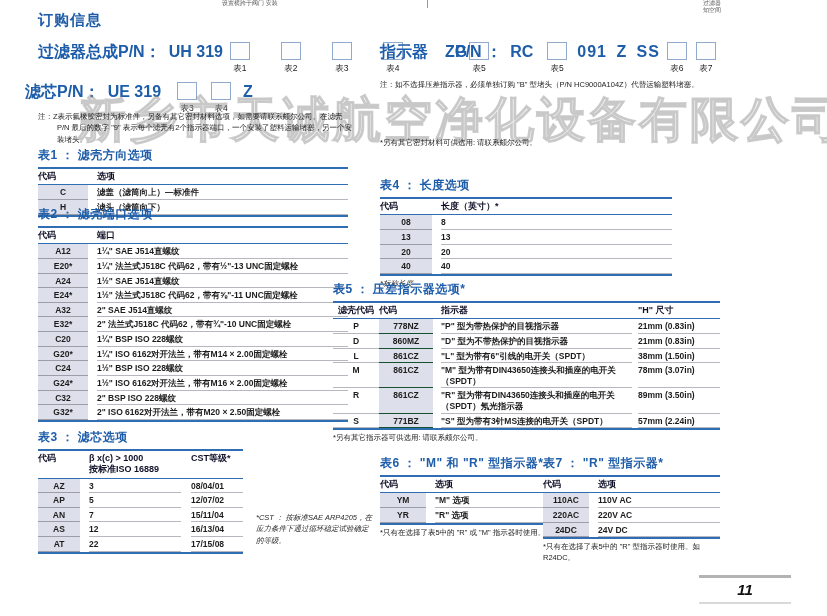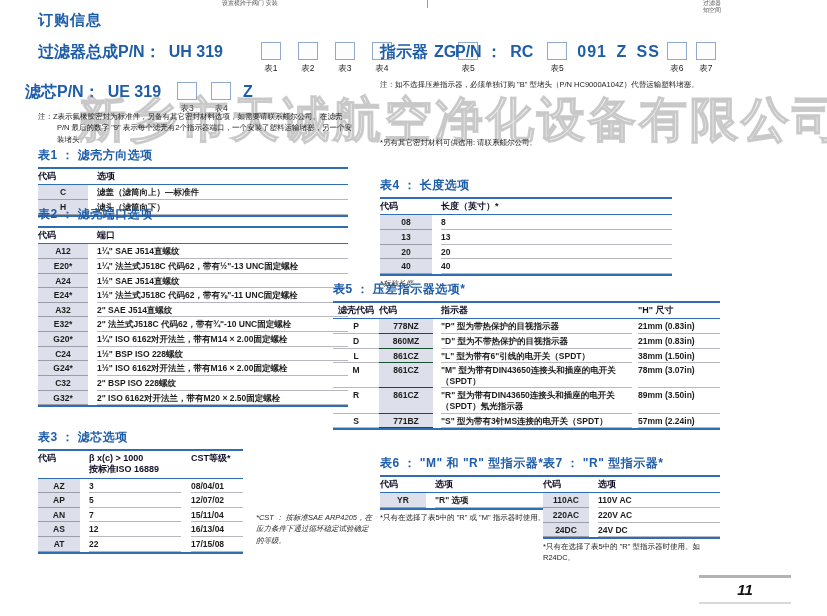--- a/index.html
+++ b/index.html
@@ -100,21 +100,21 @@
     <div>知空间</div>
   </div>
 
   <div class="watermark">新乡市天诚航空净化设备有限公司</div>
 
   <div class="section-title">订购信息</div>
 
   <div class="pn-line" style="left:38px;top:42px;">
     <span class="pn-text">过滤器总成P/N：</span>
     <span class="pn-text pn-sp">UH 319</span>
-    <span class="box-group" style="margin-left:38px;gap:17px;">
+    <span class="box-group" style="margin-left:7px;gap:31px;">
         <span class="pn-box-unit">
           <span class="pn-box"></span>
           <span class="pn-box-label">表1</span>
         </span>
         <span class="pn-box-unit">
           <span class="pn-box"></span>
           <span class="pn-box-label">表2</span>
         </span>
         <span class="pn-box-unit">
           <span class="pn-box"></span>
@@ -228,20 +228,24 @@
         </div>
         <div class="trow">
           <div class="tc c0 code">A32</div>
           <div class="tc c1">2" SAE J514直螺纹</div>
         </div>
         <div class="trow">
           <div class="tc c0 code">E32*</div>
           <div class="tc c1">2" 法兰式J518C 代码62，带有¾"-10 UNC固定螺栓</div>
         </div>
         <div class="trow">
+          <div class="tc c0 code">C20</div>
+          <div class="tc c1">1¼" BSP ISO 228螺纹</div>
+        </div>
+        <div class="trow">
           <div class="tc c0 code">G20*</div>
           <div class="tc c1">1¼" ISO 6162对开法兰，带有M14 × 2.00固定螺栓</div>
         </div>
         <div class="trow">
           <div class="tc c0 code">C24</div>
           <div class="tc c1">1½" BSP ISO 228螺纹</div>
         </div>
         <div class="trow">
           <div class="tc c0 code">G24*</div>
           <div class="tc c1">1½" ISO 6162对开法兰，带有M16 × 2.00固定螺栓</div>
@@ -361,29 +365,34 @@
           <div class="tc c2">"R" 型为带有DIN43650连接头和插座的电开关（SPDT）氖光指示器</div>
           <div class="tc c3">89mm (3.50in)</div>
         </div>
         <div class="trow">
           <div class="tc c0 code">S</div>
           <div class="tc c1">771BZ</div>
           <div class="tc c2">"S" 型为带有3针MS连接的电开关（SPDT）</div>
           <div class="tc c3">57mm (2.24in)</div>
         </div>
       </div>
+    <div class="t-note">*另有其它指示器可供选用: 请联系颇尔公司。</div>
   </div>
 
   <div class="tbl t6">
     <div class="t-title">表6 ： "M" 和 "R" 型指示器*</div>
     <div class="t-head">
         <div class="hc c0">代码</div>
         <div class="hc c1">选项</div>
       </div>
     <div class="t-body">
+        <div class="trow">
+          <div class="tc c0 code">YM</div>
+          <div class="tc c1">"M" 选项</div>
+        </div>
         <div class="trow">
           <div class="tc c0 code">YR</div>
           <div class="tc c1">"R" 选项</div>
         </div>
       </div>
     <div class="t-note">*只有在选择了表5中的 "R" 或 "M" 指示器时使用。</div>
   </div>
 
   <div class="tbl t7">
     <div class="t-title">表7 ： "R" 型指示器*</div>

